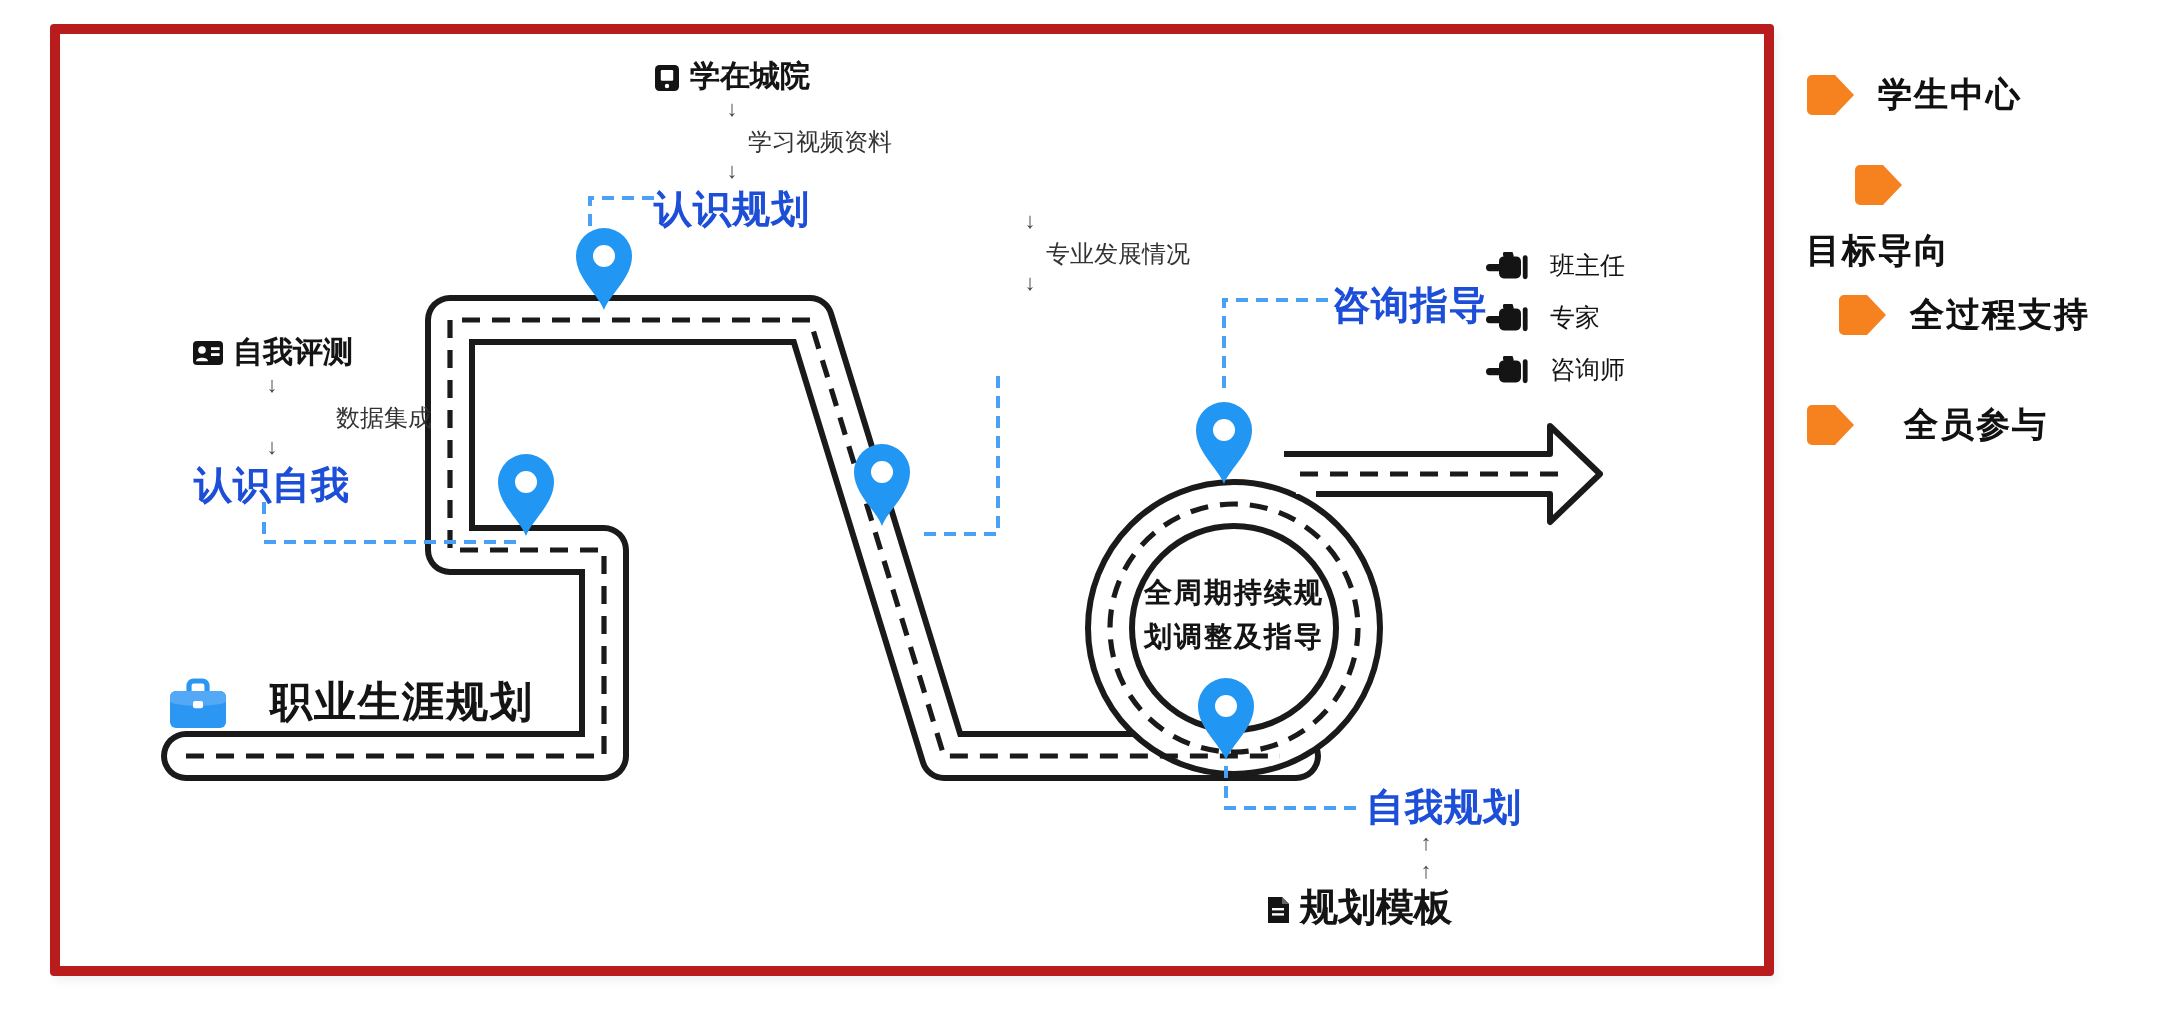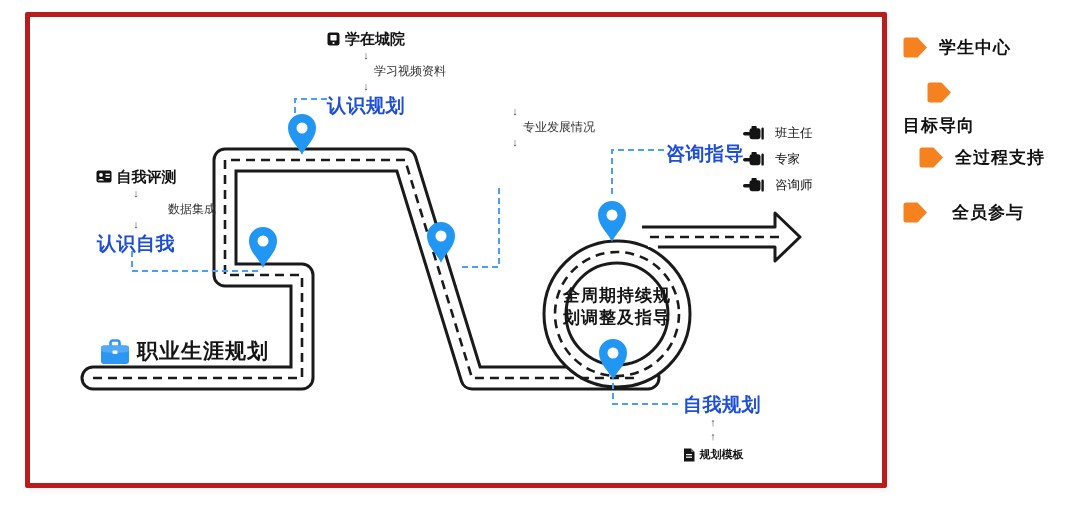--- a/index.html
+++ b/index.html
@@ -19,30 +19,30 @@
     font-size:15px;font-weight:bold;color:#141414;line-height:17px;}
   .flow-arrow{font-size:11px;color:#4a4a4a;line-height:13px;margin:2px 0;}
   .via{font-size:12px;color:#333;line-height:14px;text-align:right;}
   .blue-title{font-size:19px;font-weight:bold;color:#1d4ed8;line-height:21px;margin-top:2px;letter-spacing:.5px;}
   .blue-title.abs{position:absolute;margin:0;}
   .consultants{position:absolute;left:713px;top:109px;}
   .consultant-row{display:flex;align-items:flex-end;gap:11px;margin-bottom:11px;
     font-size:12.5px;color:#141414;line-height:15px;}
   .loop-text{
     position:absolute;left:526px;top:268px;width:122px;text-align:center;
-    font-size:17px;font-weight:bold;color:#141414;line-height:22px;letter-spacing:1px;
+    font-size:14px;font-weight:bold;color:#141414;line-height:22px;letter-spacing:1px;
   }
   .road-title{
-    position:absolute;left:70px;top:320px;display:flex;align-items:center;gap:7px;
+    position:absolute;left:54px;top:320px;display:flex;align-items:center;gap:21px;
     font-size:21px;font-weight:bold;color:#141414;letter-spacing:1px;
   }
   .bottom-col{position:absolute;left:603px;top:398px;width:160px;text-align:center;}
   .bottom-col .flow-arrow{margin:1px 0;}
-  .tpl-row{display:flex;align-items:center;justify-content:center;gap:5px;
-    font-size:11px;font-weight:bold;color:#141414;line-height:17px;margin-top:3px;}
+  .tpl-row{display:flex;align-items:center;gap:5px;
+    font-size:19px;font-weight:bold;color:#141414;line-height:17px;margin-top:3px;}
   .sidebar{position:absolute;left:903px;top:0;width:177px;height:367px;text-align:right;}
   .side-item{position:absolute;left:0;display:flex;align-items:center;gap:11px;
     font-size:17px;font-weight:bold;color:#111;letter-spacing:1px;}
   .icon-box{display:inline-flex;align-items:center;justify-content:center;}
 </style>
 </head>
 <body>
 
 <div class="card">
 

